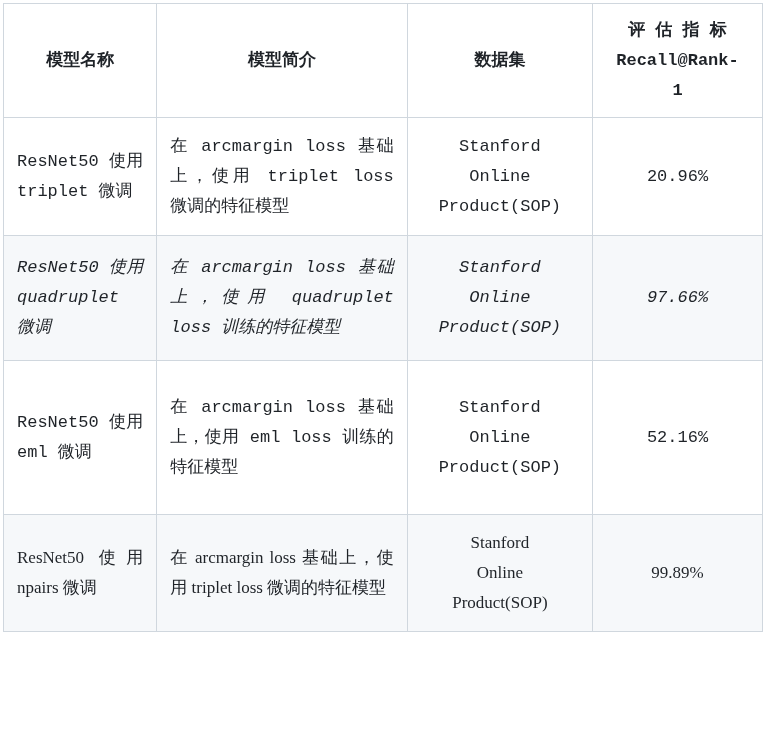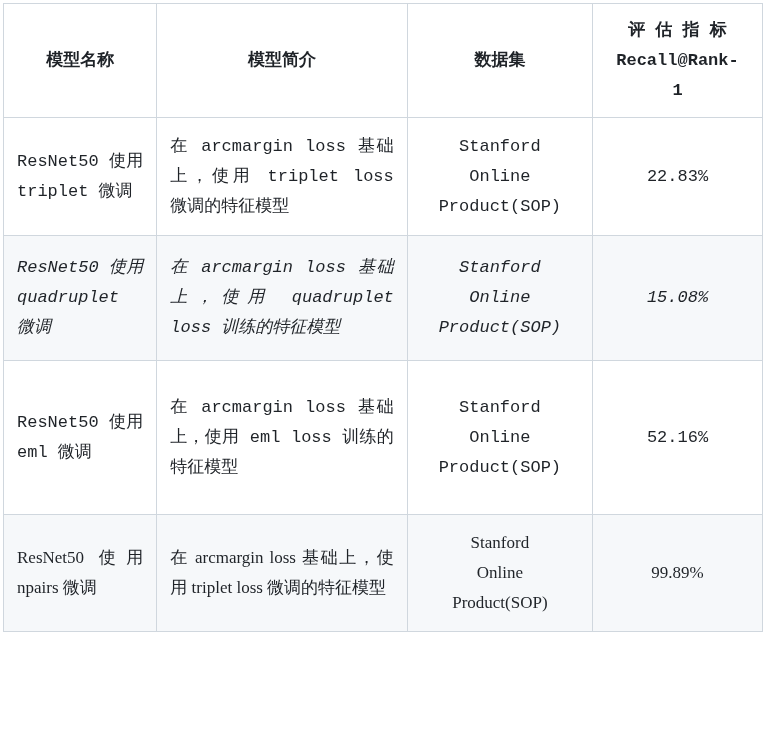--- a/index.html
+++ b/index.html
@@ -73,29 +73,29 @@
 1</th>
       </tr>
     </thead>
     <tbody>
       <tr>
         <td class="justify">ResNet50 使用 triplet 微调</td>
         <td class="justify">在 arcmargin loss 基础上，使用 triplet loss 微调的特征模型</td>
         <td class="prelines">Stanford
 Online
 Product(SOP)</td>
-        <td>22.83%</td>
+        <td>20.96%</td>
       </tr>
       <tr>
         <td class="justify">ResNet50 使用 quadruplet 微调</td>
         <td class="justify">在 arcmargin loss 基础上，使用 quadruplet loss 训练的特征模型</td>
         <td class="prelines">Stanford
 Online
 Product(SOP)</td>
-        <td>15.08%</td>
+        <td>97.66%</td>
       </tr>
       <tr>
         <td class="justify">ResNet50 使用 eml 微调</td>
         <td class="justify">在 arcmargin loss 基础上，使用 eml loss 训练的特征模型</td>
         <td class="prelines">Stanford
 Online
 Product(SOP)</td>
         <td>52.16%</td>
       </tr>
       <tr>

